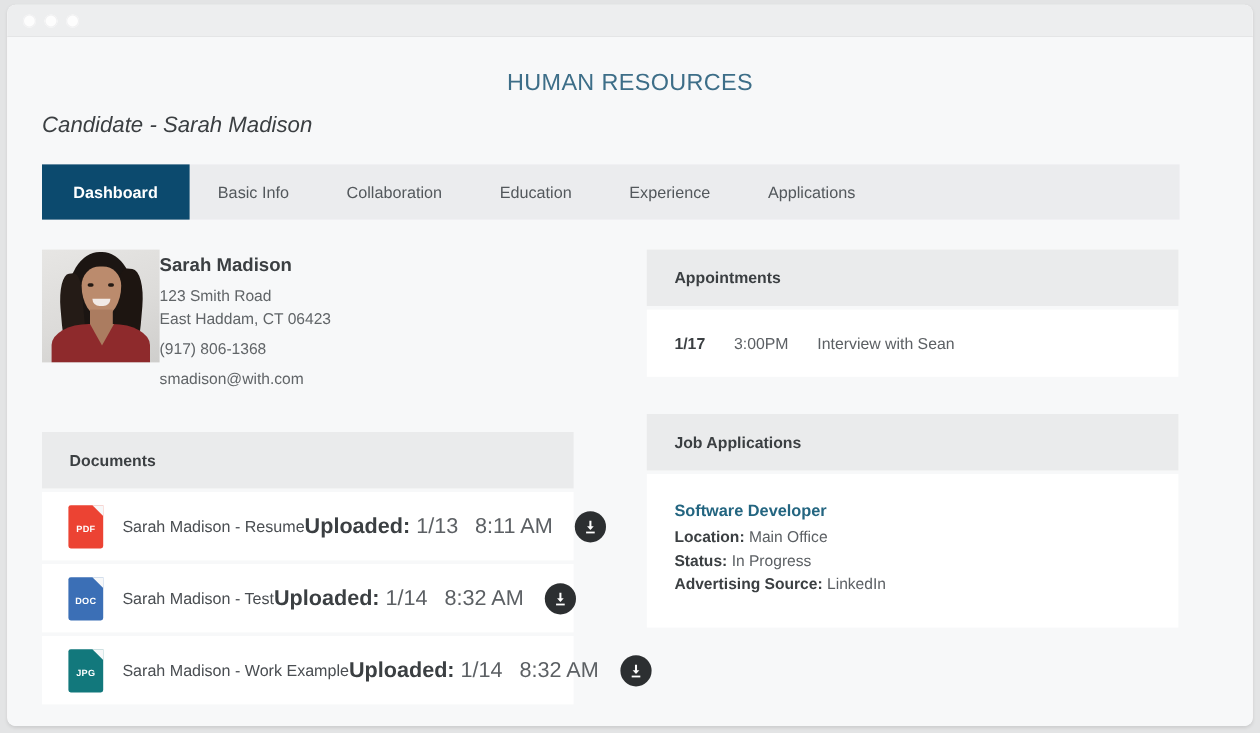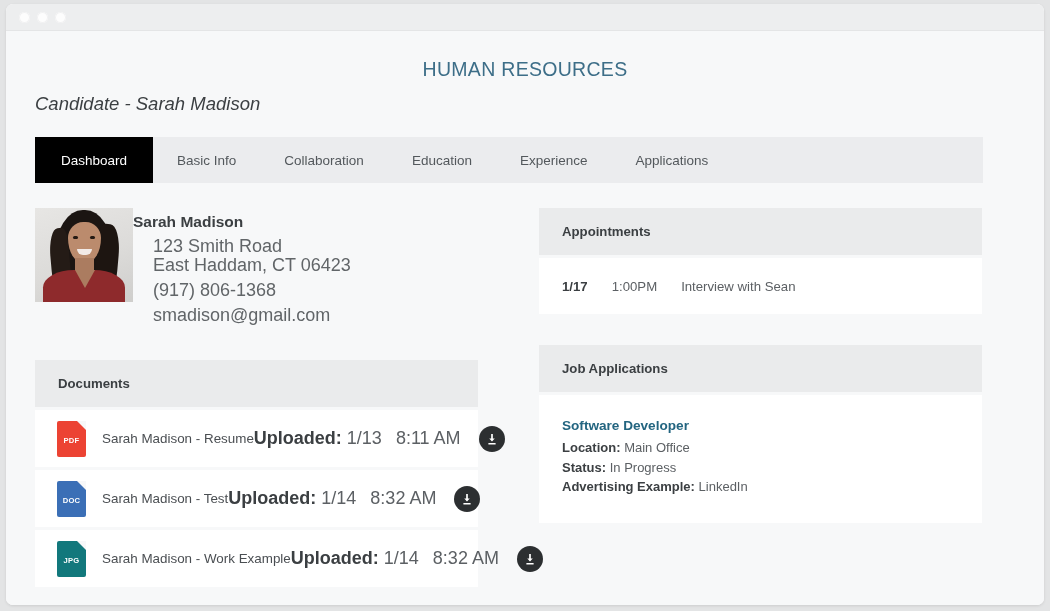--- a/index.html
+++ b/index.html
@@ -84,23 +84,23 @@
   .tab {
     display: flex;
     align-items: center;
     padding: 0 24px;
     font-size: 13.5px;
     color: #53585c;
     white-space: nowrap;
     cursor: pointer;
   }
   .tab.active {
-    background: #000000;
+    background: #0c4a6e;
     color: #ffffff;
-    font-weight: normal;
+    font-weight: bold;
     padding: 0 26px;
   }
 
   
   .columns {
     display: flex;
     gap: 61px;
     margin-top: 25px;
     margin-left: 5px;
   }
@@ -190,24 +190,23 @@
   .avatar .eye-r { left: 55px; }
 
   .info { padding-top: 5px; }
   .info .name {
     font-size: 15.5px;
     font-weight: bold;
     color: #3b3f42;
     margin-bottom: 6px;
   }
   .info .line {
-    font-size: 18px;
+    font-size: 13px;
     color: #616568;
     line-height: 19px;
-    margin-left: 20px;
   }
   .info .line.spaced { margin-top: 6px; }
 
   
   .panel-head {
     background: #eaebec;
     height: 47px;
     display: flex;
     align-items: center;
     padding-left: 23px;
@@ -353,21 +352,21 @@
             <span class="smile"></span>
             <span class="neck"></span>
             <span class="shirt"></span>
             <span class="shirt-v"></span>
           </div>
           <div class="info">
             <div class="name">Sarah Madison</div>
             <div class="line">123 Smith Road</div>
             <div class="line">East Haddam, CT 06423</div>
             <div class="line spaced">(917) 806-1368</div>
-            <div class="line spaced">smadison@gmail.com</div>
+            <div class="line spaced">smadison@with.com</div>
           </div>
         </div>
 
         <div class="documents">
           <div class="panel-head">Documents</div>
 
           <div class="doc-row">
             <span class="file-icon" style="background:#ec4333">
               <span class="fold"></span>
               <span class="ext">PDF</span>
@@ -430,41 +429,41 @@
 
       </div>
 
       <div class="col-right">
 
         <div>
           <div class="panel-head">Appointments</div>
           <div class="panel-body">
             <div class="appt-row">
               <span class="date">1/17</span>
-              <span>1:00PM</span>
+              <span>3:00PM</span>
               <span>Interview with Sean</span>
             </div>
           </div>
         </div>
 
         <div class="jobs">
           <div class="panel-head">Job Applications</div>
           <div class="panel-body job-body">
             <div>
               <div class="job-title">Software Developer</div>
               <div class="job-line">
                 <b>Location:</b>
                 <span>Main Office</span>
               </div>
               <div class="job-line">
                 <b>Status:</b>
                 <span>In Progress</span>
               </div>
               <div class="job-line">
-                <b>Advertising Example:</b>
+                <b>Advertising Source:</b>
                 <span>LinkedIn</span>
               </div>
             </div>
           </div>
         </div>
 
       </div>
 
     </div>
   </div>

